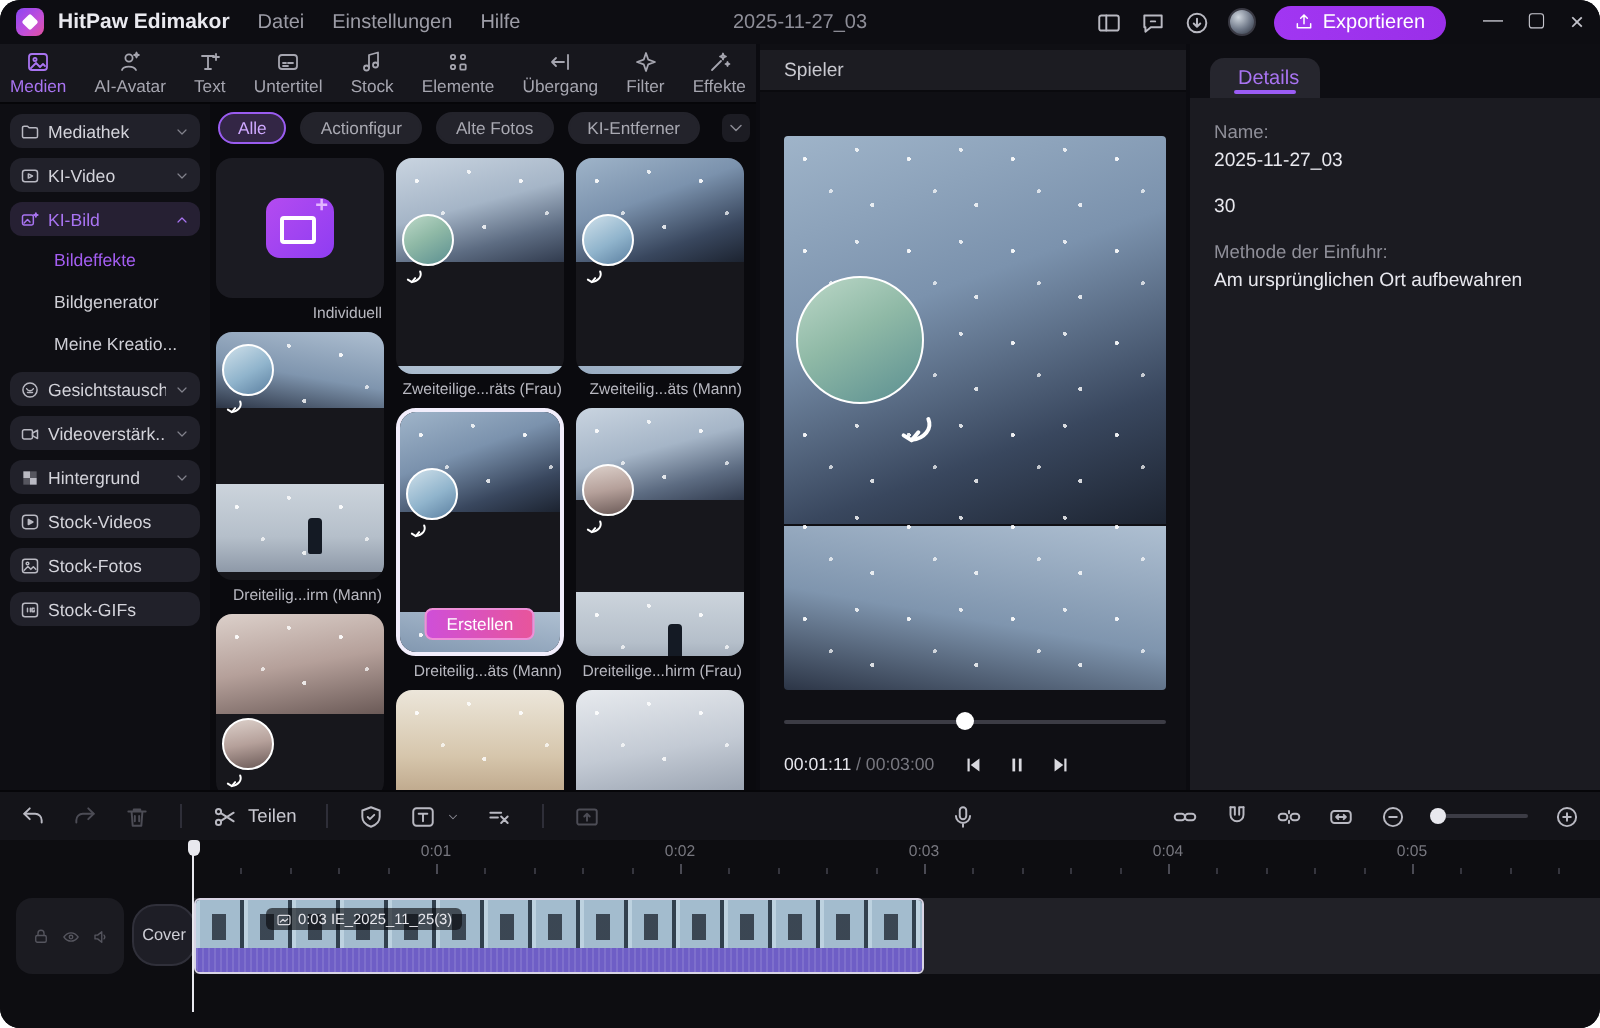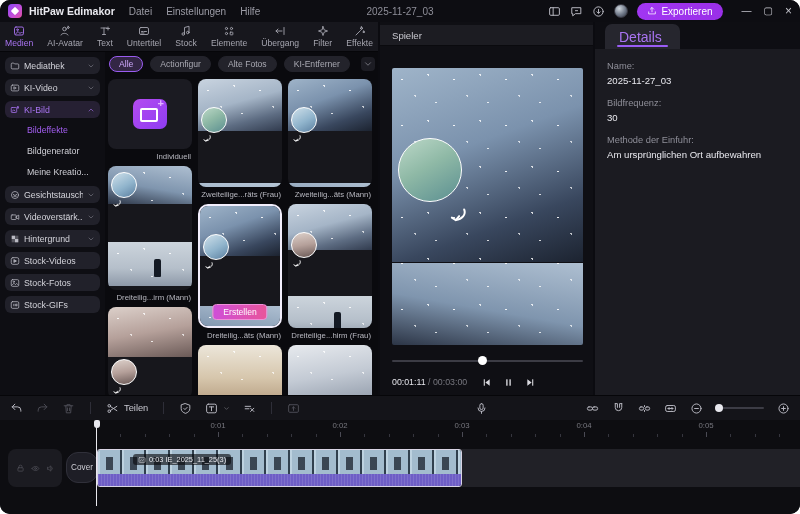--- a/index.html
+++ b/index.html
@@ -93,21 +93,21 @@
   .pcontrols{position:absolute;left:12px;top:352px;width:191px;height:16px;display:flex;align-items:center;}
   .ptime{font-size:8.8px;color:#e6e6ec;white-space:nowrap;}
   .ptime .dim{color:#77777f;}
   .pbtns{display:flex;gap:11px;margin-left:14px;align-items:center;}
   .pbtn{width:11px;height:11px;color:#d9d9df;cursor:pointer;}
   .pbtn svg{fill:currentColor;stroke:none;}
 
   
   .details{position:absolute;left:595px;top:22px;width:205px;height:373px;background:#131318;}
   .dtabbar{height:27px;display:flex;align-items:flex-end;padding-left:10px;background:#0e0e13;}
-  .dtab{background:#26262e;border-radius:7px 7px 0 0;padding:5px 18px 4px 14px;font-size:14px;color:#a974f2;position:relative;cursor:pointer;}
+  .dtab{background:#26262e;border-radius:7px 7px 0 0;padding:5px 10px 4px 14px;font-size:10px;color:#a974f2;position:relative;cursor:pointer;}
   .dtab::after{content:"";position:absolute;left:12px;right:12px;bottom:2px;height:2px;background:#9a5cf5;border-radius:1px;}
   .dcontent{background:#1b1b21;height:346px;padding:12px 12px;}
   .dfield{margin-bottom:12px;}
   .dlabel{font-size:9.3px;color:#8f8f99;margin-bottom:4px;}
   .dvalue{font-size:9.6px;color:#e8e8ee;}
 
   
   .bottombar{position:absolute;left:0;top:395px;width:800px;height:25px;background:#141419;border-top:1px solid #060609;display:flex;align-items:center;padding:0 10px;}
   .tbtn{width:13px;height:13px;color:#b9b9c2;cursor:pointer;flex:none;}
   .tbtn.dim{color:#4c4c55;}
@@ -568,21 +568,20 @@
   <div class="details">
     <div class="dtabbar">
       <div class="dtab">Details</div>
     </div>
     <div class="dcontent" id="dcontent">
         <div class="dfield">
           <div class="dlabel">Name:</div>
           <div class="dvalue">2025-11-27_03</div>
         </div>
         <div class="dfield">
-          <div class="dlabel">Bildfrequenz:</div>
           <div class="dvalue">30</div>
         </div>
         <div class="dfield">
           <div class="dlabel">Methode der Einfuhr:</div>
           <div class="dvalue">Am ursprünglichen Ort aufbewahren</div>
         </div>
       </div>
   </div>
 
   <div class="bottombar">

